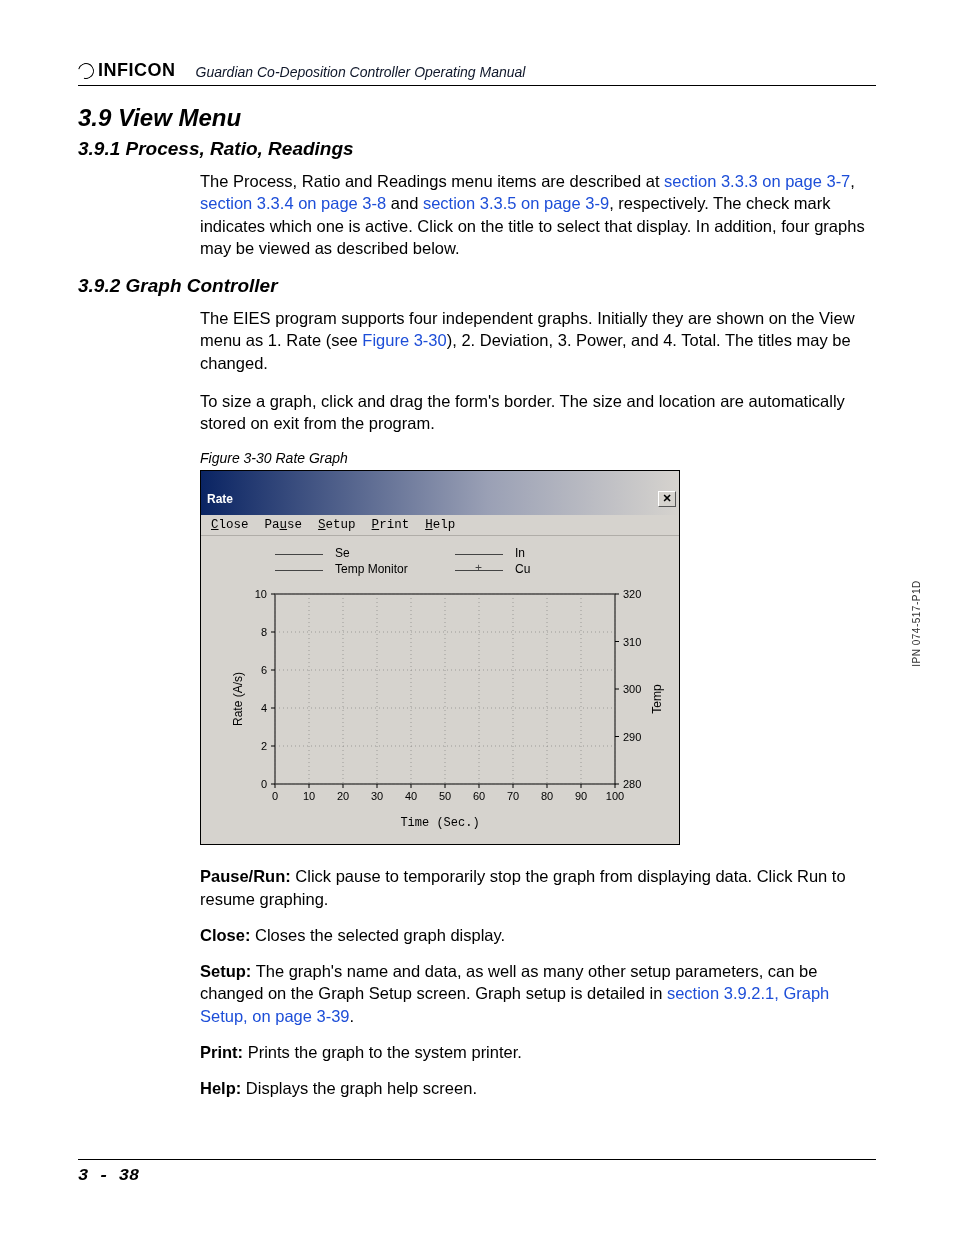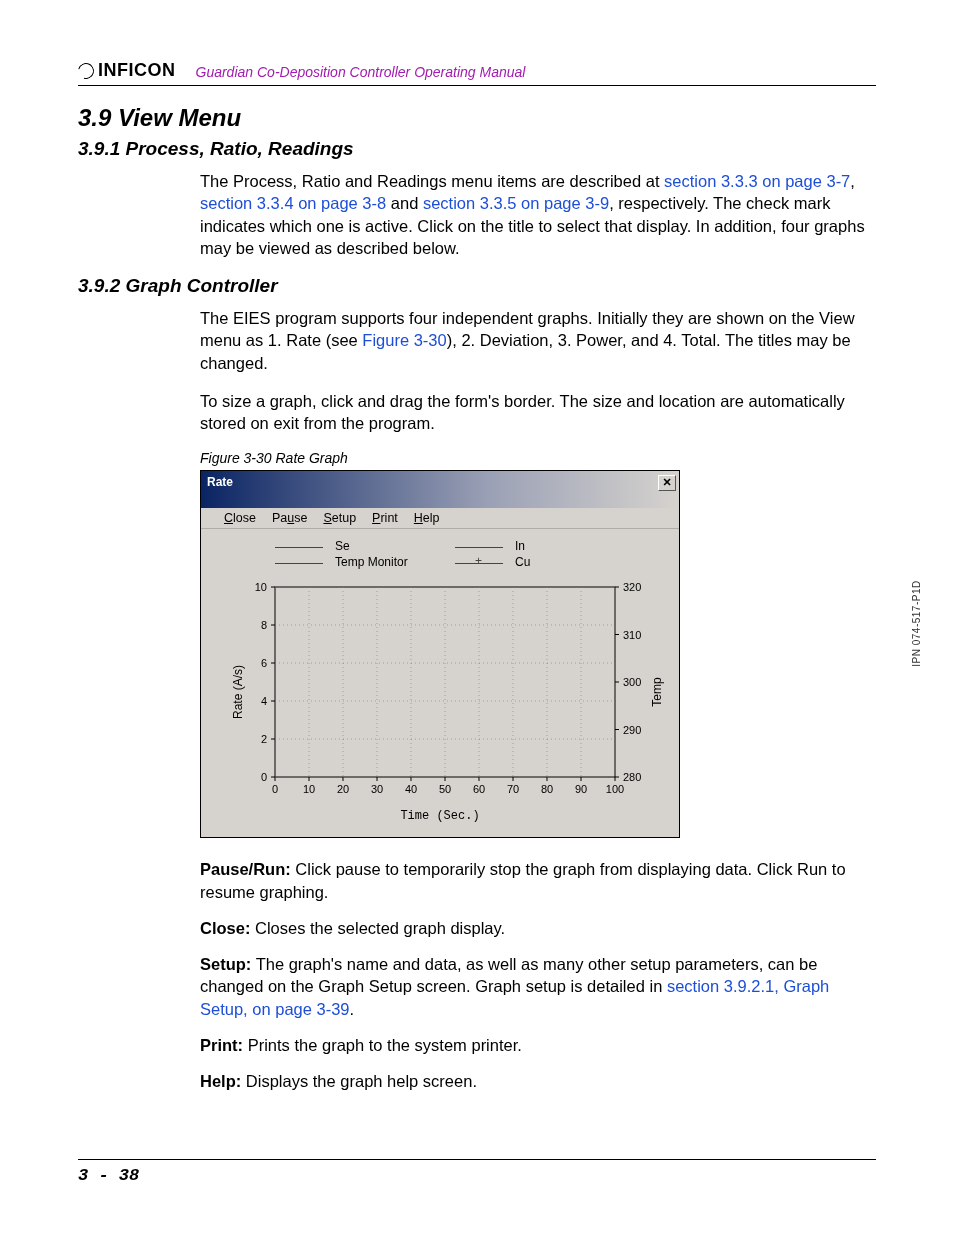--- a/index.html
+++ b/index.html
@@ -41,21 +41,21 @@
     left: 0; top: 0;
     width: 14px; height: 14px;
     border: 1.5px solid #000;
     border-radius: 50%;
     border-left-color: transparent;
     transform: rotate(-30deg);
   }
   .manual-title {
     font-style: italic;
     font-size: 14px;
-    color: #a21caf;
+    color: #0f172a;
     padding-bottom: 1px;
   }
   .h1 {
     font-style: italic;
     font-weight: bold;
     font-size: 24px;
     margin: 8px 0 4px 0;
   }
   .h2 {
     font-style: italic;
@@ -84,43 +84,43 @@
     box-sizing: border-box;
     background: #d6d3ce;
     margin-bottom: 20px;
   }
   .titlebar {
     height: 33px;
     background: linear-gradient(to right, #0a2463, #9aa0b5 60%, #d6d3ce);
     color: #fff;
     font-size: 12px;
     display: flex;
-    align-items: flex-start;
-    padding: 4px 3px 0 6px;
+    align-items: center;
+    padding: 11px 3px 0 6px;
     font-family: Tahoma, Arial, sans-serif;
     font-weight: bold;
     justify-content: space-between;
   }
   .titlebar-close {
     width: 16px; height: 14px;
     background: #d6d3ce;
     border: 1px solid #fff;
     border-right-color: #555; border-bottom-color: #555;
     color: #000;
     font-size: 11px;
     line-height: 12px;
     text-align: center;
     font-weight: bold;
     font-family: Arial;
   }
   .menubar {
     background: #d6d3ce;
     font-size: 12.5px;
-    font-family: Liberation Sans, sans-serif;
-    padding: 3px 23px;
+    font-family: Liberation Mono, monospace;
+    padding: 3px 10px;
     display: flex;
     gap: 16px;
     border-bottom: 1px solid #b0ada8;
   }
   .menubar span { cursor: default; }
   .menubar .ul { text-decoration: underline; }
   .chart-area {
     padding: 10px 14px 14px 14px;
   }
   .legend {

